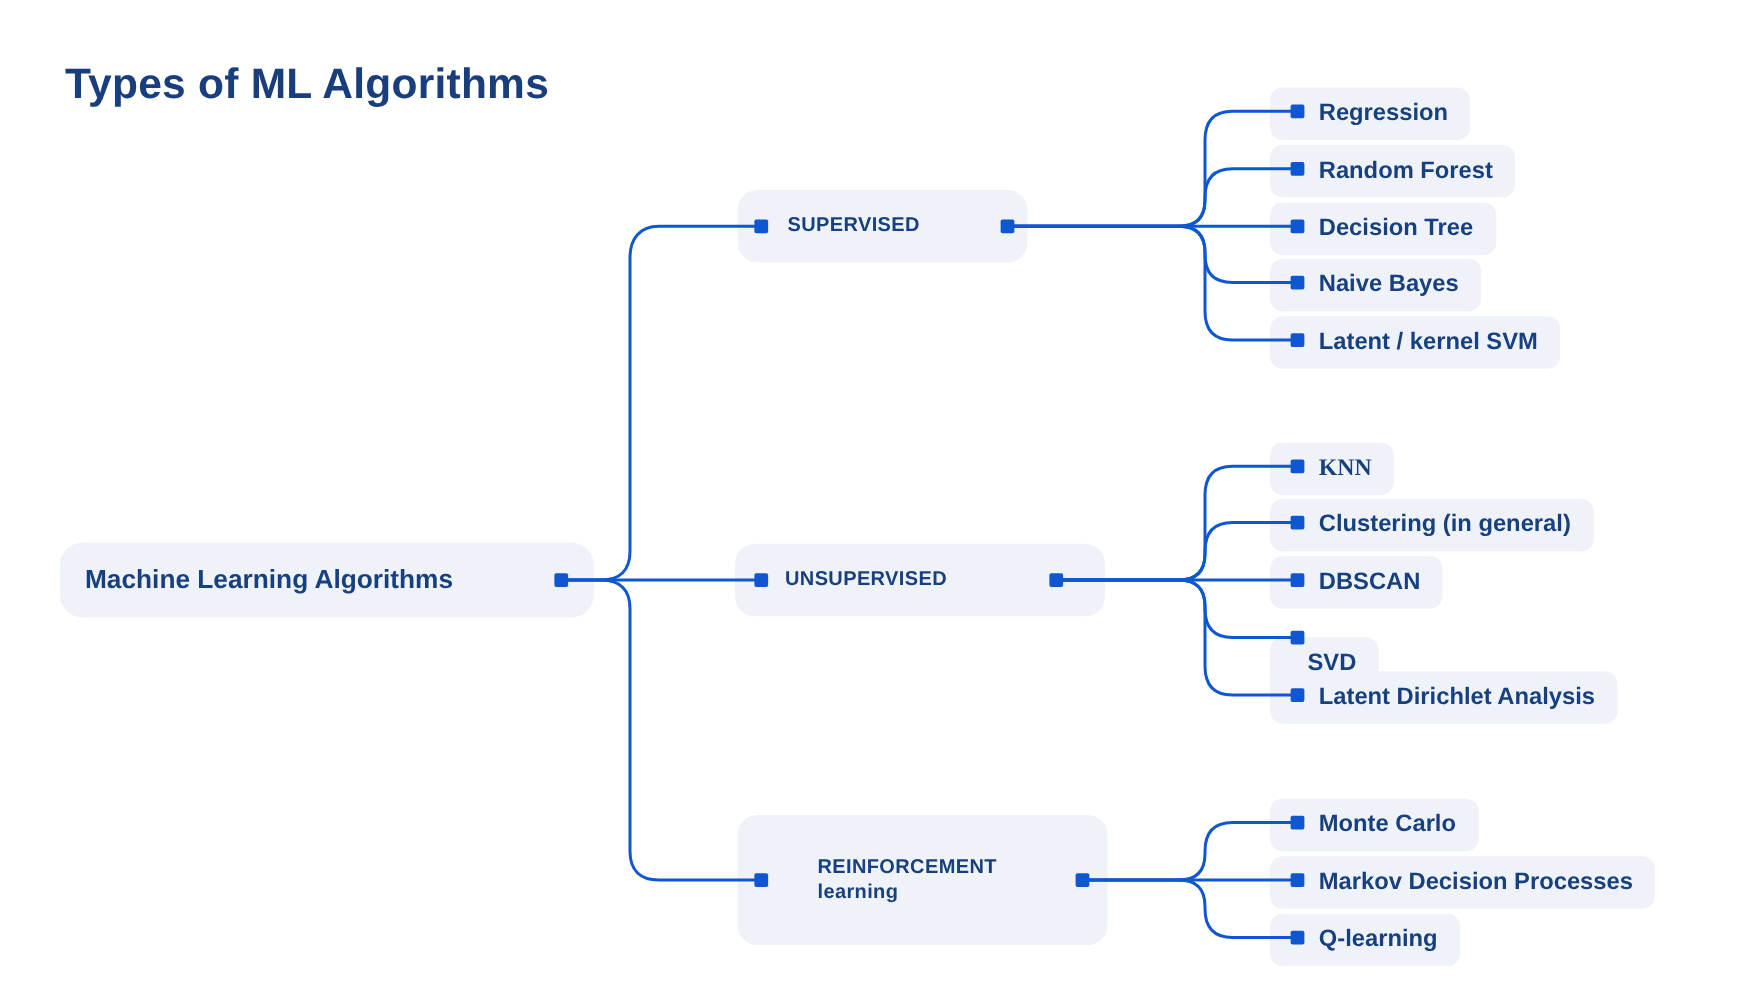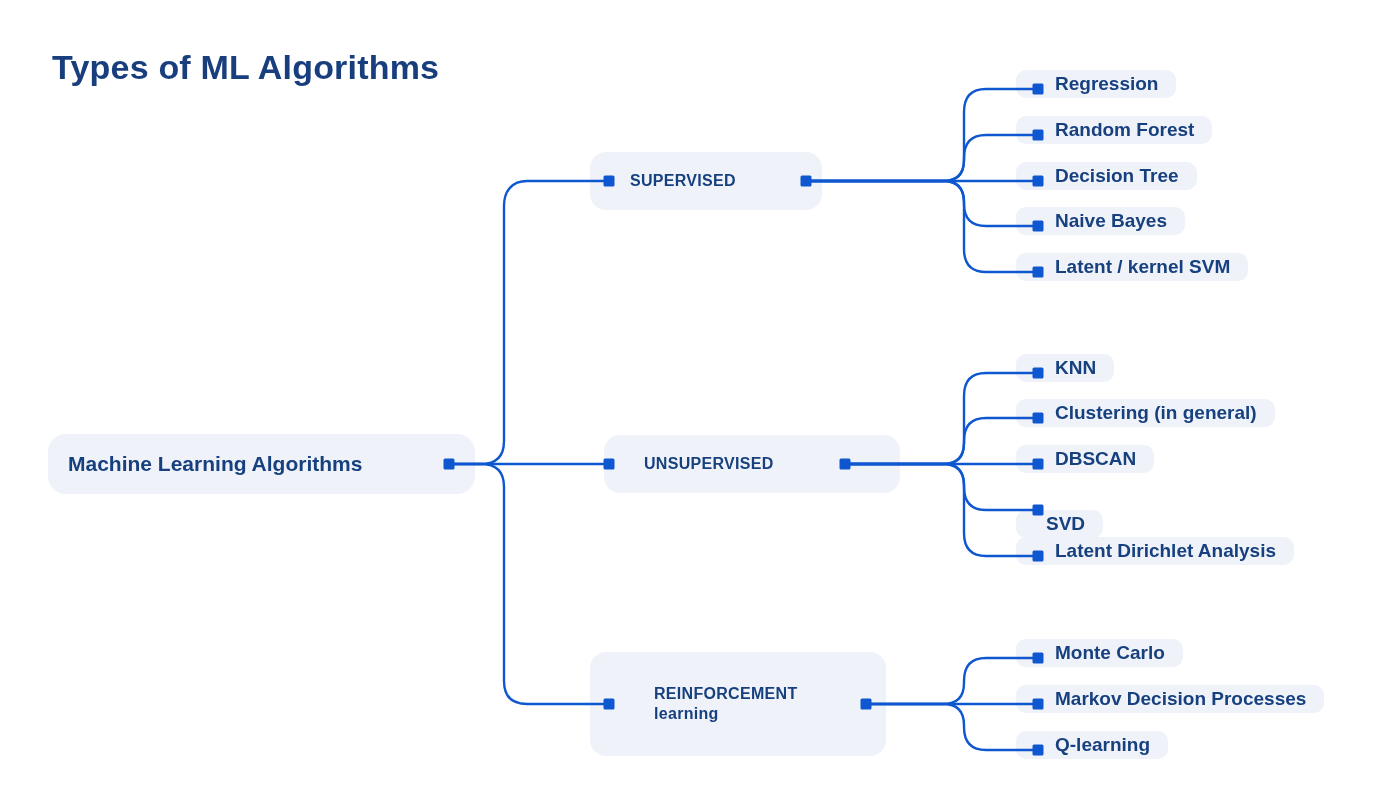--- a/index.html
+++ b/index.html
@@ -31,21 +31,21 @@
   }
   .branch-node {
     border-radius: 16px; font-size: 16px; padding-left: 40px;
     letter-spacing: 0.3px;
   }
   .branch-node.two-line {
     flex-direction: column; justify-content: center; align-items: flex-start;
     line-height: 1.28;
   }
   .leaf-node {
-    left: 1016px; height: 28px;
+    left: 1016px; height: 42px;
     border-radius: 10px; font-size: 19px;
     padding: 0 18px 0 39px;
     white-space: nowrap;
   }
   .connector-layer {
     position: absolute; left: 0; top: 0;
     pointer-events: none;
   }
   .connector-layer path {
     fill: none;
@@ -61,36 +61,36 @@
 <div class="diagram-title">Types of ML Algorithms</div>
 
 <div class="node root-node">
   <span>Machine Learning Algorithms</span>
 </div>
 
 <div class="node branch-node" style="left:590px; top:152px; width:232px; height:58px;">
   <span>SUPERVISED</span>
 </div>
 
-<div class="node branch-node" style="left:588px; top:435px; width:296px; height:58px;margin-left:16px;">
+<div class="node branch-node" style="left:588px; top:435px; width:296px; height:58px;">
   <span>UNSUPERVISED</span>
 </div>
 
 <div class="node branch-node two-line" style="left:590px; top:652px; width:296px; height:104px; padding-left:64px;">
   <span>REINFORCEMENT</span>
   <span>learning</span>
 </div>
 
 <div class="node leaf-node" style="top:70px;">Regression</div>
 <div class="node leaf-node" style="top:116px;">Random Forest</div>
 <div class="node leaf-node" style="top:162px;">Decision Tree</div>
 <div class="node leaf-node" style="top:207px;">Naive Bayes</div>
 <div class="node leaf-node" style="top:253px;">Latent / kernel SVM</div>
 
-<div class="node leaf-node" style="top:354px;">KNN</div>
+<div class="node leaf-node" style="top:354px;font-family:Liberation Serif, serif;">KNN</div>
 <div class="node leaf-node" style="top:399px;">Clustering (in general)</div>
 <div class="node leaf-node" style="top:445px;">DBSCAN</div>
 <div class="node leaf-node" style="top:510px;padding-left:30px;">SVD</div>
 <div class="node leaf-node" style="top:537px;">Latent Dirichlet Analysis</div>
 
 <div class="node leaf-node" style="top:639px;">Monte Carlo</div>
 <div class="node leaf-node" style="top:685px;">Markov Decision Processes</div>
 <div class="node leaf-node" style="top:731px;">Q-learning</div>
 
 <svg class="connector-layer" width="1400" height="786" viewBox="0 0 1400 786" aria-hidden="true">

